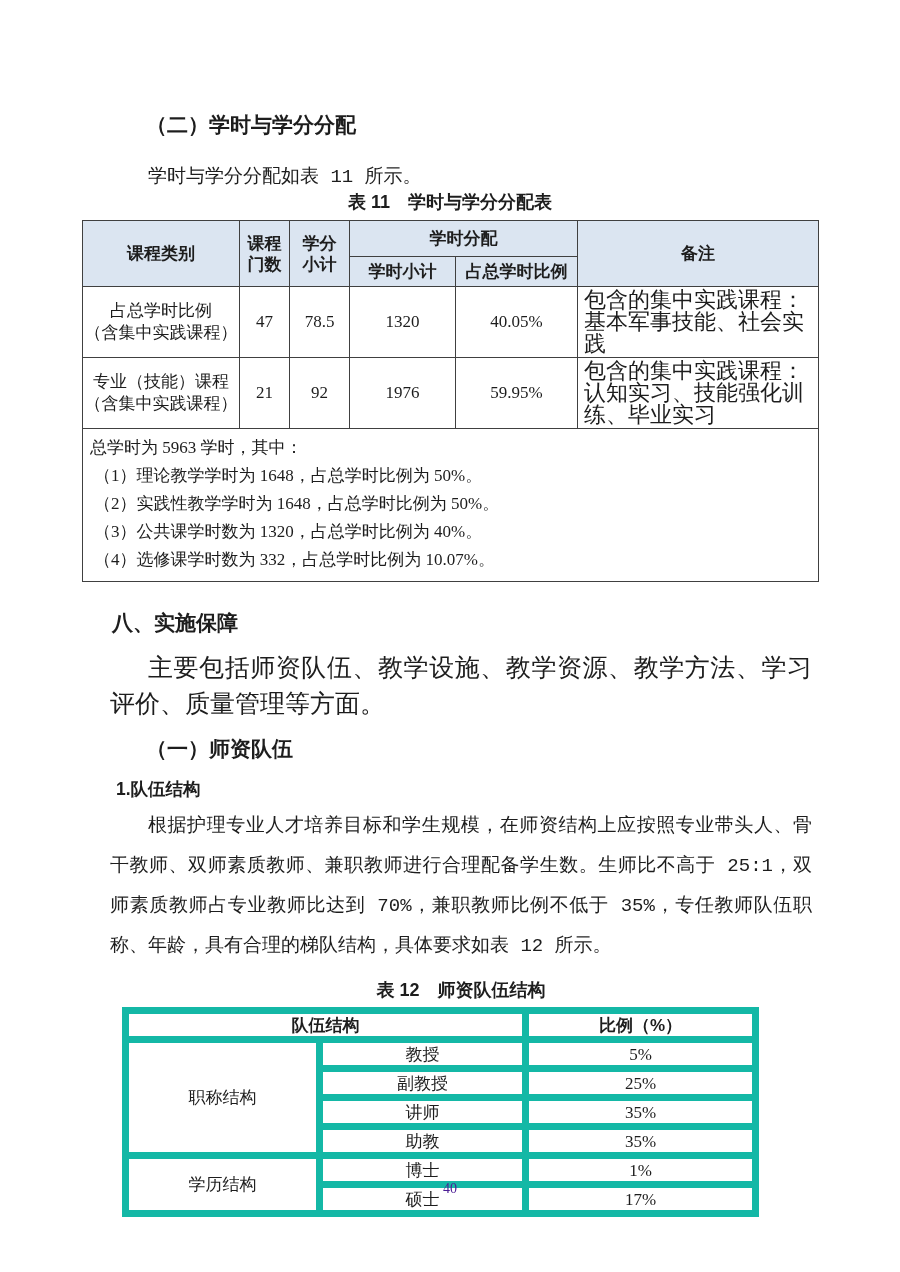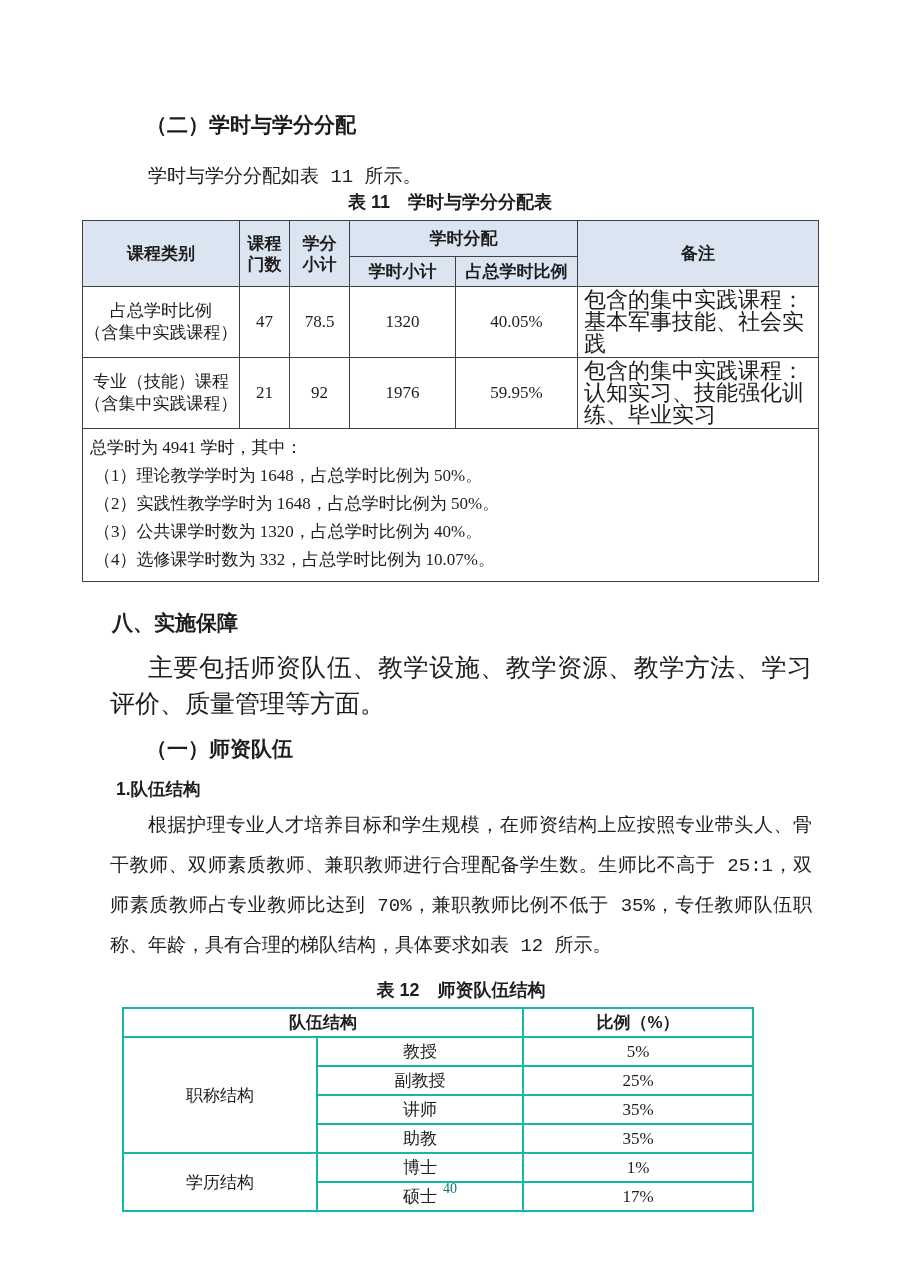--- a/index.html
+++ b/index.html
@@ -97,34 +97,34 @@
   }
   .fline { line-height:28px; font-size:17px; }
   .fline-sub { padding-left:4px; }
 
   
   .t12 {
     width:630px; margin:5px 0 0 12px;
     font-size:17px;
   }
   .t12 th, .t12 td {
-    border:2px solid #14b8a6;
+    border:7px solid #14b8a6;
     text-align:center; vertical-align:middle;
     padding:0; line-height:21px;
   }
   .t12 thead th {
     font-family:"Liberation Sans","DejaVu Sans",sans-serif;
     font-weight:700; font-size:17px;
   }
   .t12 tr { height:29px; }
 
   .page-number {
     position:absolute; top:1180px; left:0;
     width:900px; text-align:center;
-    font-size:14px; line-height:18px; color:#0f766e;
+    font-size:14px; line-height:18px; color:#4c1d95;
   }
 </style>
 </head>
 <body>
 
 <div class="page">
 
   <h2 class="h-sub">（二）学时与学分分配</h2>
 
   <p class="p-intro">学时与学分分配如表 11 所示。</p>
@@ -171,21 +171,21 @@
           <span class="cat-line">（含集中实践课程）</span>
         </td>
         <td>21</td>
         <td>92</td>
         <td>1976</td>
         <td>59.95%</td>
         <td class="remark">包含的集中实践课程：认知实习、技能强化训练、毕业实习</td>
       </tr>
       <tr class="frow">
         <td colspan="6">
-          <div class="fline">总学时为 4941 学时，其中：</div>
+          <div class="fline">总学时为 5963 学时，其中：</div>
           <div class="fline fline-sub">（1）理论教学学时为 1648，占总学时比例为 50%。</div>
           <div class="fline fline-sub">（2）实践性教学学时为 1648，占总学时比例为 50%。</div>
           <div class="fline fline-sub">（3）公共课学时数为 1320，占总学时比例为 40%。</div>
           <div class="fline fline-sub">（4）选修课学时数为 332，占总学时比例为 10.07%。</div>
         </td>
       </tr>
     </tbody>
   </table>
 
   <h2 class="h-main">八、实施保障</h2>

